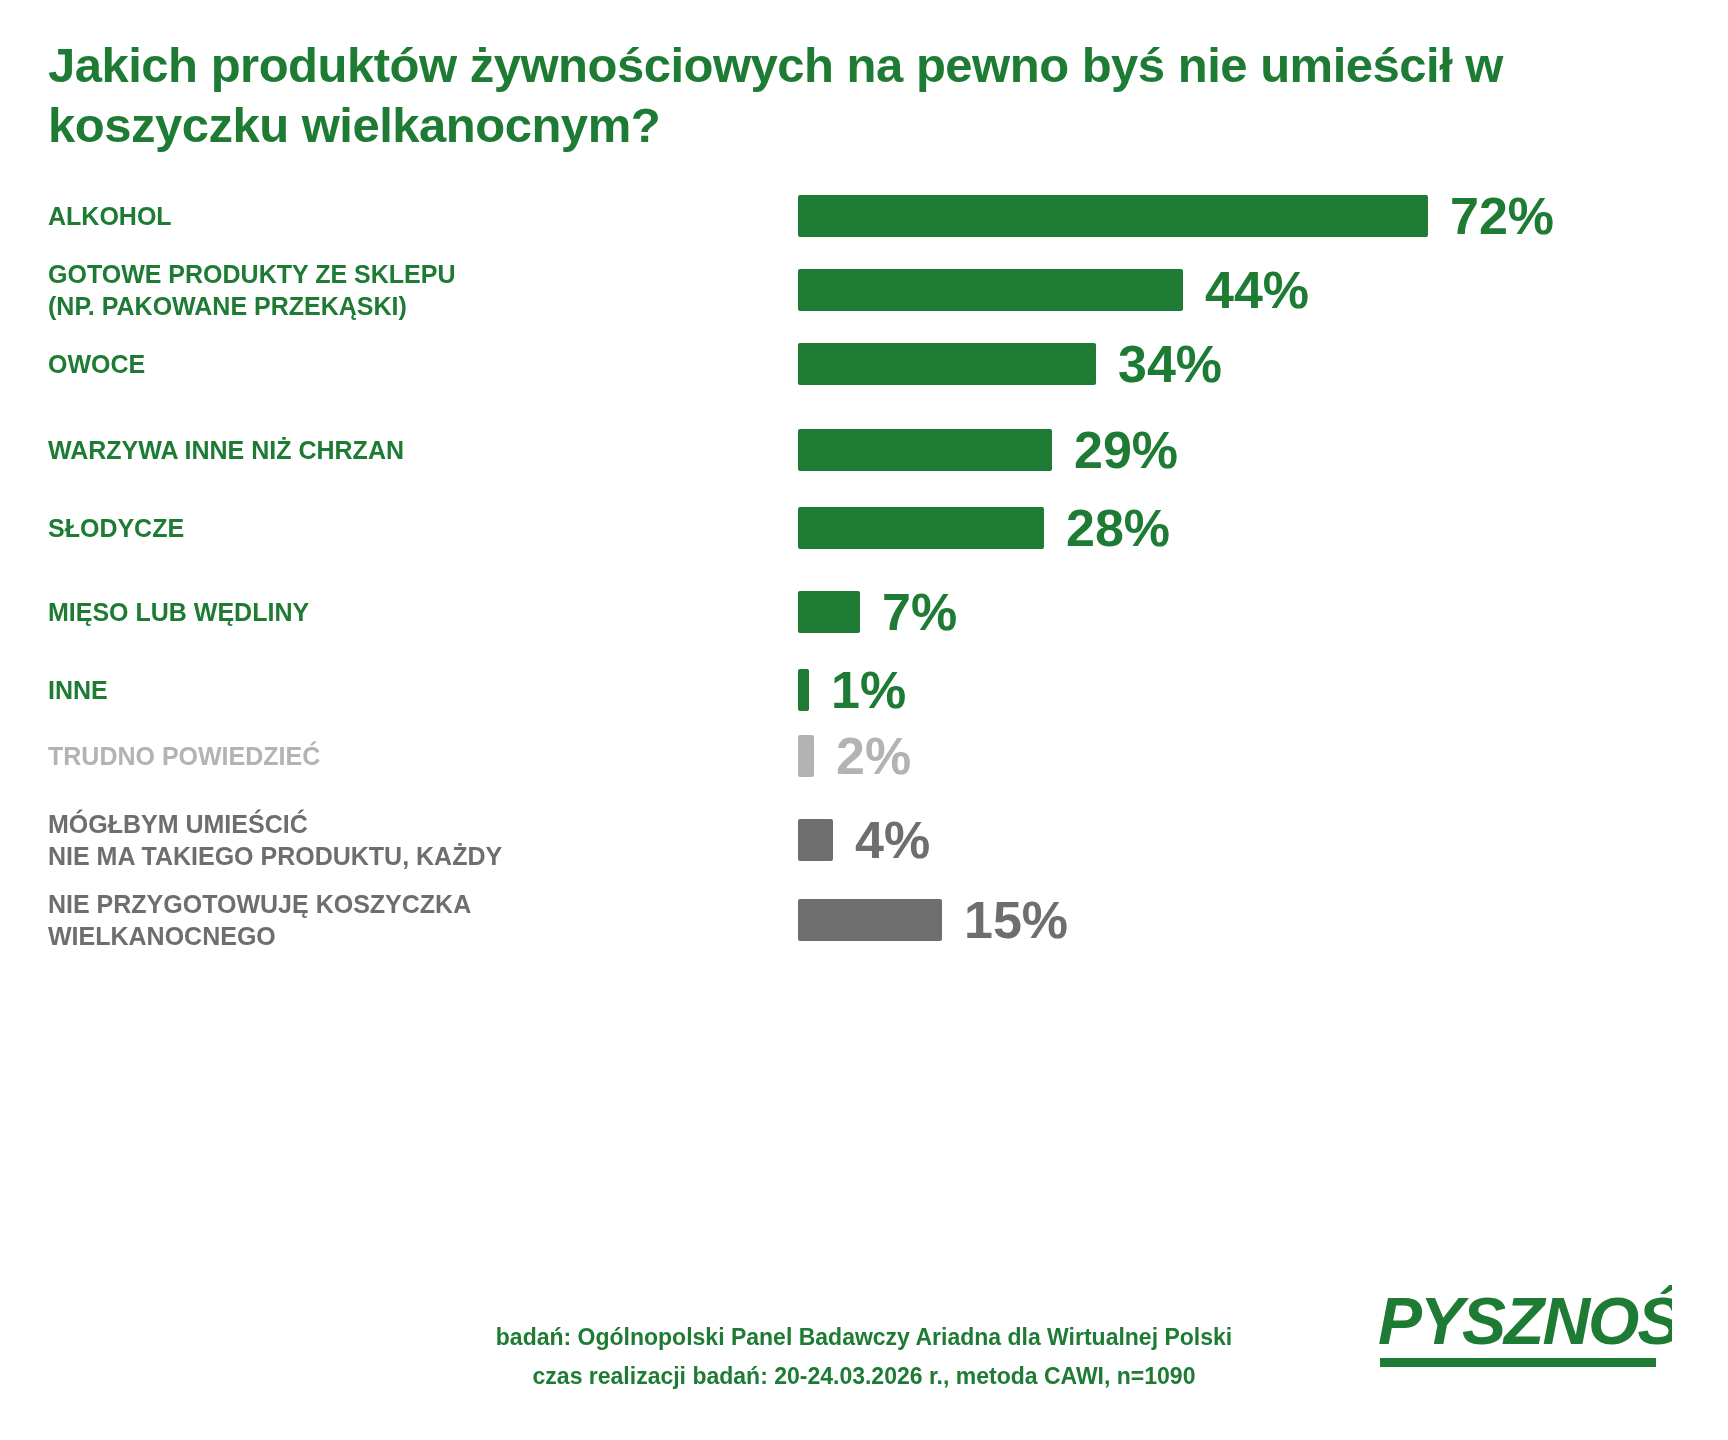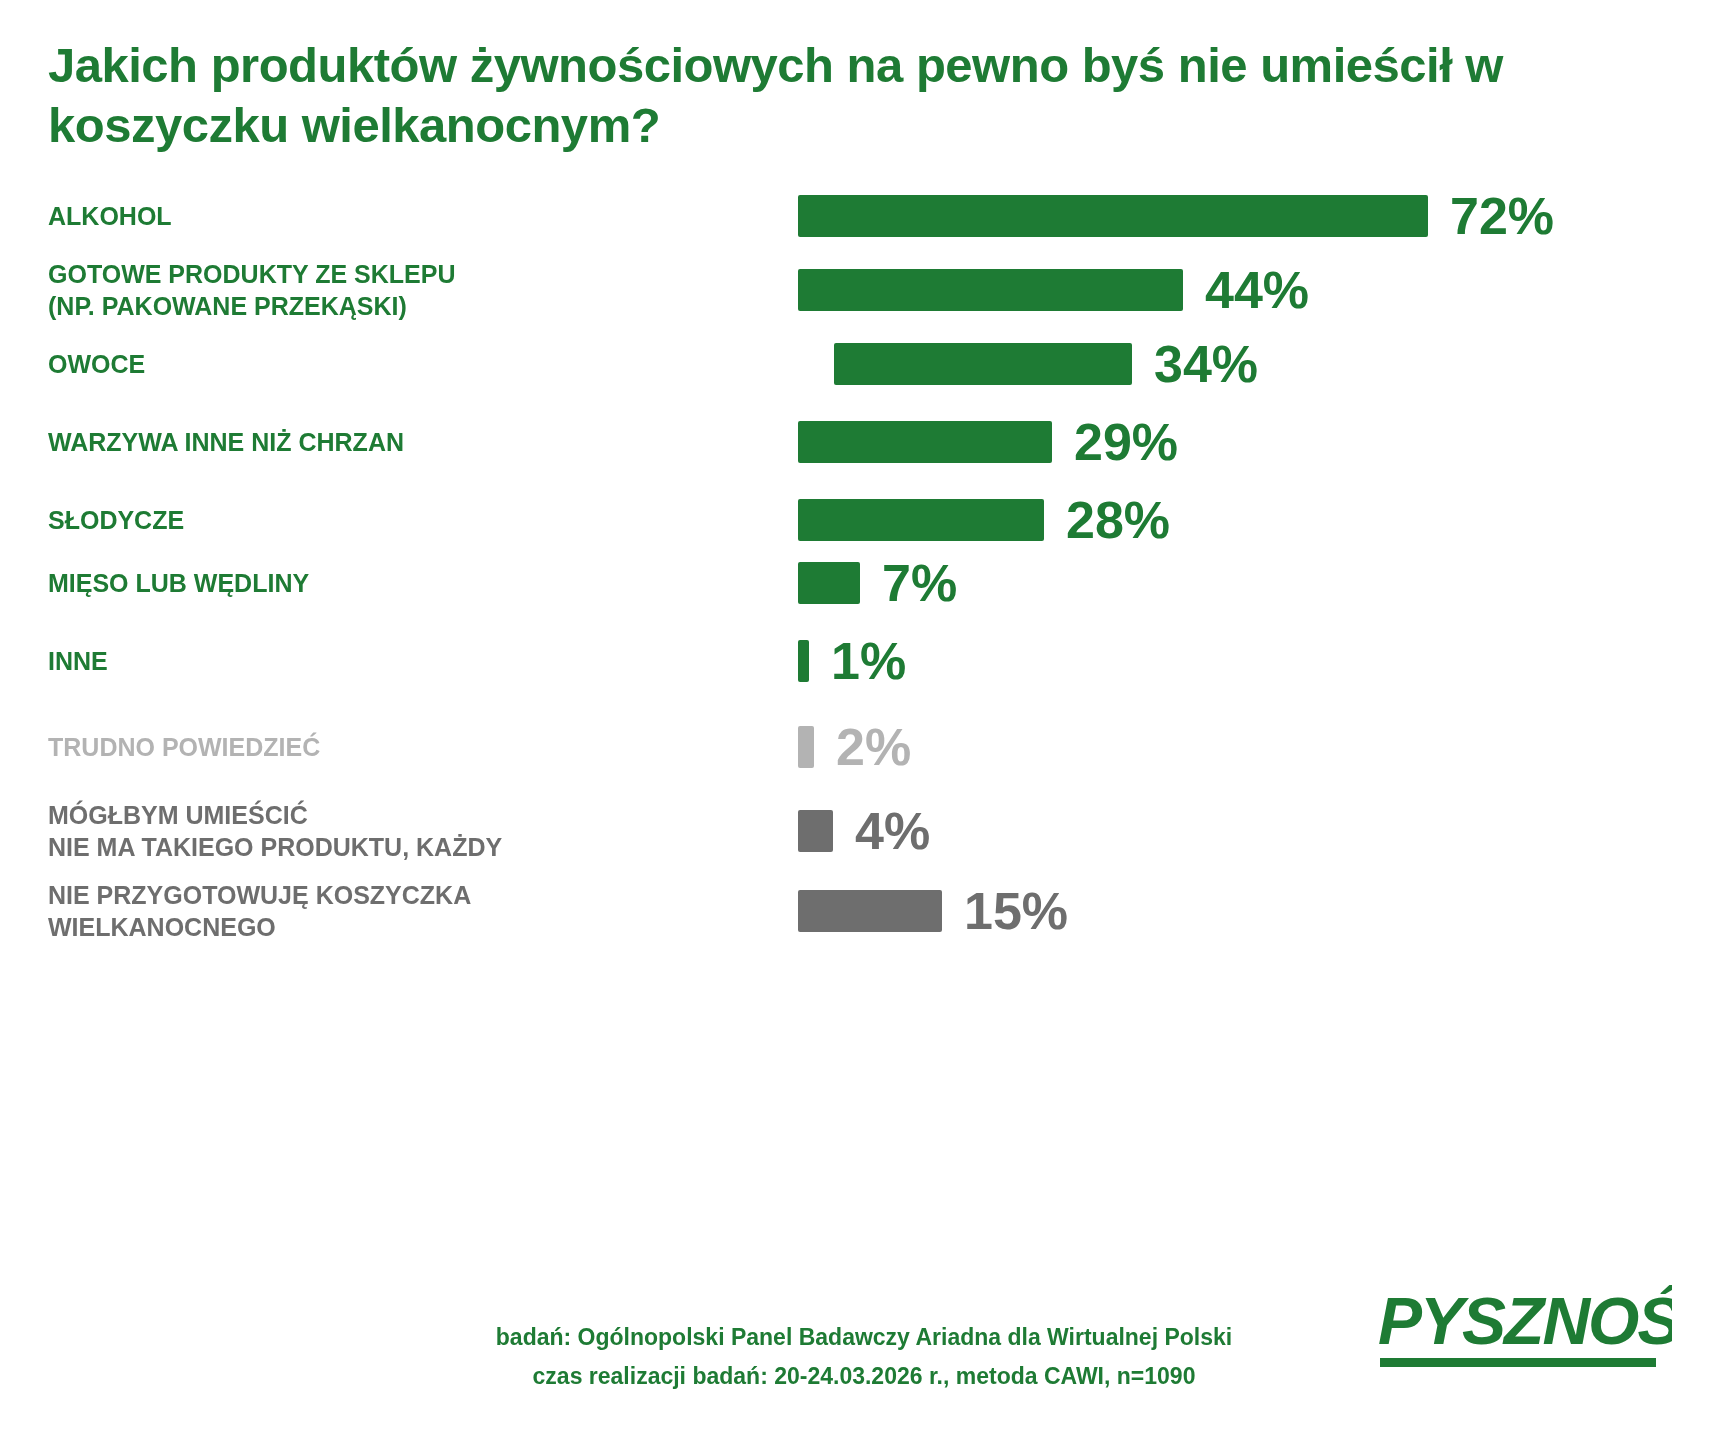--- a/index.html
+++ b/index.html
@@ -136,61 +136,61 @@
       <div class="row-label">
         <div>GOTOWE PRODUKTY ZE SKLEPU</div>
         <div>(NP. PAKOWANE PRZEKĄSKI)</div>
       </div>
       <div class="row-bararea">
         <div class="bar" style="width:385px;"></div>
         <div class="bar-value">44%</div>
       </div>
     </div>
 
-    <div class="row green" style="margin-bottom:26px;gap:36px;">
+    <div class="row green" style="margin-bottom:34px;">
       <div class="row-label">
         <div>OWOCE</div>
       </div>
       <div class="row-bararea">
         <div class="bar" style="width:298px;"></div>
         <div class="bar-value">34%</div>
       </div>
     </div>
 
     <div class="row green" style="margin-bottom:26px;">
       <div class="row-label">
         <div>WARZYWA INNE NIŻ CHRZAN</div>
       </div>
       <div class="row-bararea">
         <div class="bar" style="width:254px;"></div>
         <div class="bar-value">29%</div>
       </div>
     </div>
 
-    <div class="row green" style="margin-bottom:11px;">
+    <div class="row green" style="margin-bottom:32px;">
       <div class="row-label">
         <div>SŁODYCZE</div>
       </div>
       <div class="row-bararea">
         <div class="bar" style="width:246px;"></div>
         <div class="bar-value">28%</div>
       </div>
     </div>
 
     <div class="row green" style="margin-bottom:26px;">
       <div class="row-label">
         <div>MIĘSO LUB WĘDLINY</div>
       </div>
       <div class="row-bararea">
         <div class="bar" style="width:62px;"></div>
         <div class="bar-value">7%</div>
       </div>
     </div>
 
-    <div class="row green" style="margin-bottom:34px;">
+    <div class="row green" style="margin-bottom:14px;">
       <div class="row-label">
         <div>INNE</div>
       </div>
       <div class="row-bararea">
         <div class="bar" style="width:11px;"></div>
         <div class="bar-value">1%</div>
       </div>
     </div>
 
     <div class="row grey-light" style="margin-bottom:26px;">

